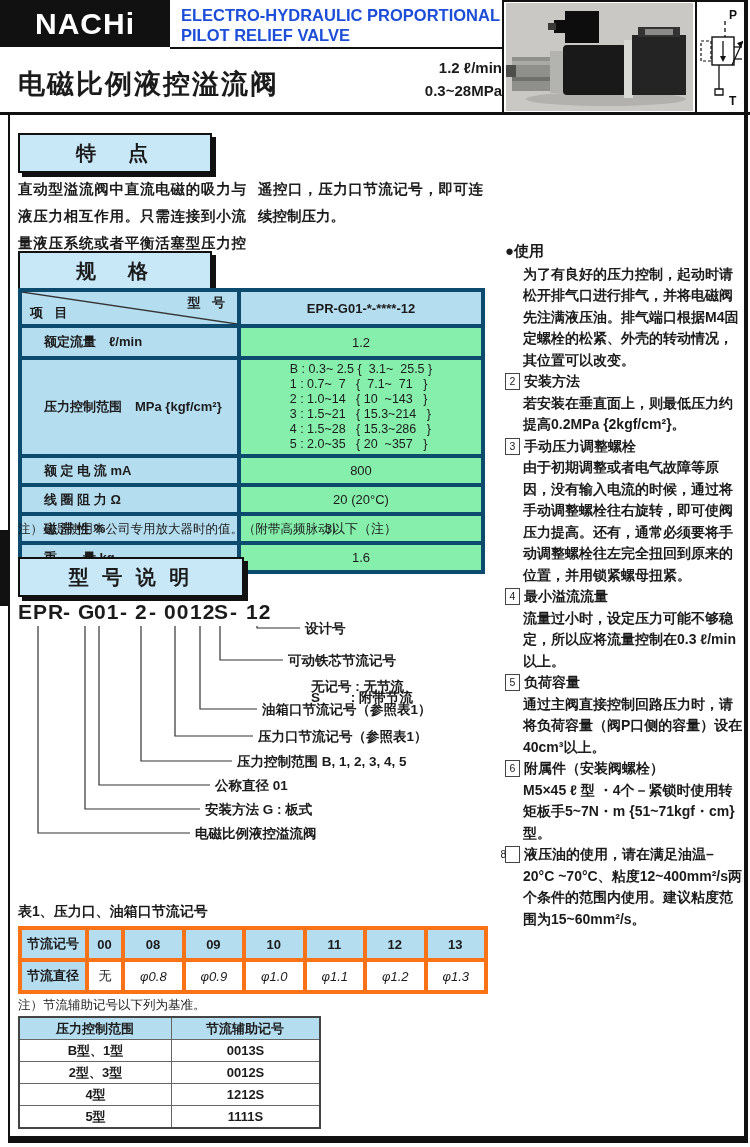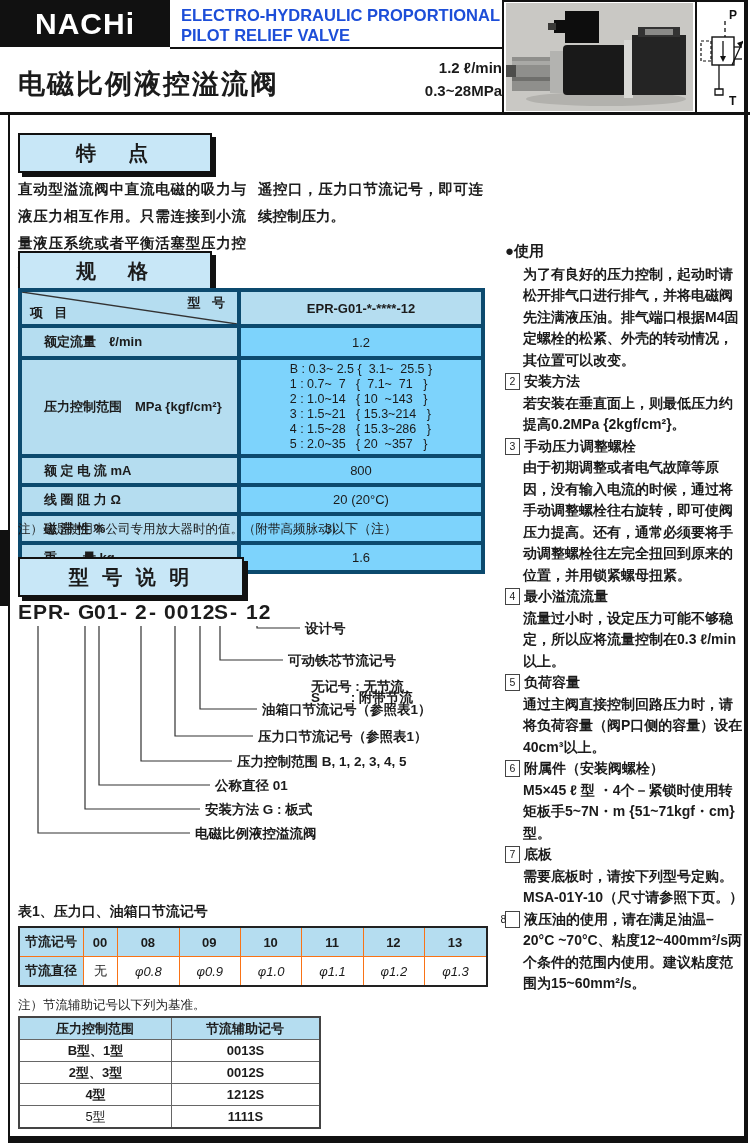--- a/index.html
+++ b/index.html
@@ -22,34 +22,34 @@
         display:flex;align-items:center;justify-content:center;
         font-size:20px;font-weight:bold;letter-spacing:6px;}
   
   .feat{font-size:14.5px;font-weight:600;line-height:27px;text-align:justify;}
   
   table{border-collapse:collapse;}
   .spec-table{left:18px;top:288px;width:467px;font-size:13px;}
   .spec-table td{border:4px solid #0c4a6e;padding:2px 4px;}
   .spec-table{border:2px solid #222;}
   td.blue{background:#b5ddf0;font-weight:bold;text-align:left;padding-left:22px;}
-  td.val{background:#7dd3fc;text-align:center;}
+  td.val{background:#86efac;text-align:center;}
   .diag-cell{position:relative;background:#b5ddf0;height:32px;padding:0!important;}
   .diag-cell svg{position:absolute;left:0;top:0;}
   .corner-top{position:absolute;right:8px;top:2px;font-weight:bold;letter-spacing:4px;}
   .corner-bot{position:absolute;left:8px;bottom:2px;font-weight:bold;letter-spacing:4px;}
   .pre-val{display:inline-block;text-align:left;white-space:pre;font-size:12.5px;line-height:15px;}
   .note{font-size:12.5px;font-weight:400;}
   
   .mcode{font-size:21px;font-weight:bold;letter-spacing:1px;}
   .mcode span{position:absolute;top:0;}
   .mlabel{position:absolute;font-size:13.5px;font-weight:bold;white-space:nowrap;}
   
   .t1{left:18px;top:926px;width:470px;font-size:13px;border:2px solid #222;}
-  .t1 td{border:1px solid #f97316;height:26px;text-align:center;}
+  .t1 td{border:4px solid #f97316;height:26px;text-align:center;}
   .t1 td.blue{padding-left:0;text-align:center;}
   
   .aux{left:18px;top:1016px;width:303px;font-size:13px;border:2px solid #444;}
   .aux td{border:1px solid #666;height:19px;text-align:center;}
   
   .usage{left:505px;top:240px;width:240px;font-size:14px;line-height:21.5px;font-weight:600;}
   .u-head{font-size:15px;font-weight:bold;margin-bottom:2px;}
   .nbox{display:inline-block;width:13px;height:15px;border:1px solid #444;line-height:15px;
         font-size:10.5px;text-align:center;margin-right:4px;vertical-align:1px;font-weight:normal;}
   .u-body{padding-left:18px;}
@@ -258,21 +258,21 @@
     </tr>
     <tr>
       <td style="font-weight:bold;">2型、3型</td>
       <td style="font-weight:bold;">0012S</td>
     </tr>
     <tr>
       <td style="font-weight:bold;">4型</td>
       <td style="font-weight:bold;">1212S</td>
     </tr>
     <tr>
-      <td style="font-weight:normal;">5型</td>
+      <td style="font-weight:bold;">5型</td>
       <td style="font-weight:bold;">1111S</td>
     </tr>
   </tbody>
     </table>
 
   <div class="abs usage">
     <div class="u-head">●使用</div>
 
     <div class="u-item">
       <div class="u-body">为了有良好的压力控制，起动时请松开排气口进行排气，并将电磁阀先注满液压油。排气端口根据M4固定螺栓的松紧、外壳的转动情况，其位置可以改变。</div>
@@ -290,22 +290,18 @@
       <div class="u-body">流量过小时，设定压力可能不够稳定，所以应将流量控制在0.3 ℓ/min以上。</div>
     </div>
     <div class="u-item">
       <div class="u-title"><span class="nbox">5</span><span>负荷容量</span></div>
       <div class="u-body">通过主阀直接控制回路压力时，请将负荷容量（阀P口侧的容量）设在40cm³以上。</div>
     </div>
     <div class="u-item">
       <div class="u-title"><span class="nbox">6</span><span>附属件（安装阀螺栓）</span></div>
       <div class="u-body">M5×45 ℓ 型 ・4个－紧锁时使用转矩板手5~7N・m {51~71kgf・cm} 型。</div>
     </div>
-    <div class="u-item">
-      <div class="u-title"><span class="nbox">7</span><span>底板</span></div>
-      <div class="u-body">需要底板时，请按下列型号定购。MSA-01Y-10（尺寸请参照下页。）</div>
-    </div>
     <div class="u-item u-hang">
       <span class="nbox">8</span><span>液压油的使用，请在满足油温–20°C ~70°C、粘度12~400mm²/s两个条件的范围内使用。建议粘度范围为15~60mm²/s。</span>
     </div>
   </div>
 
 </div>
 
 </body></html>

